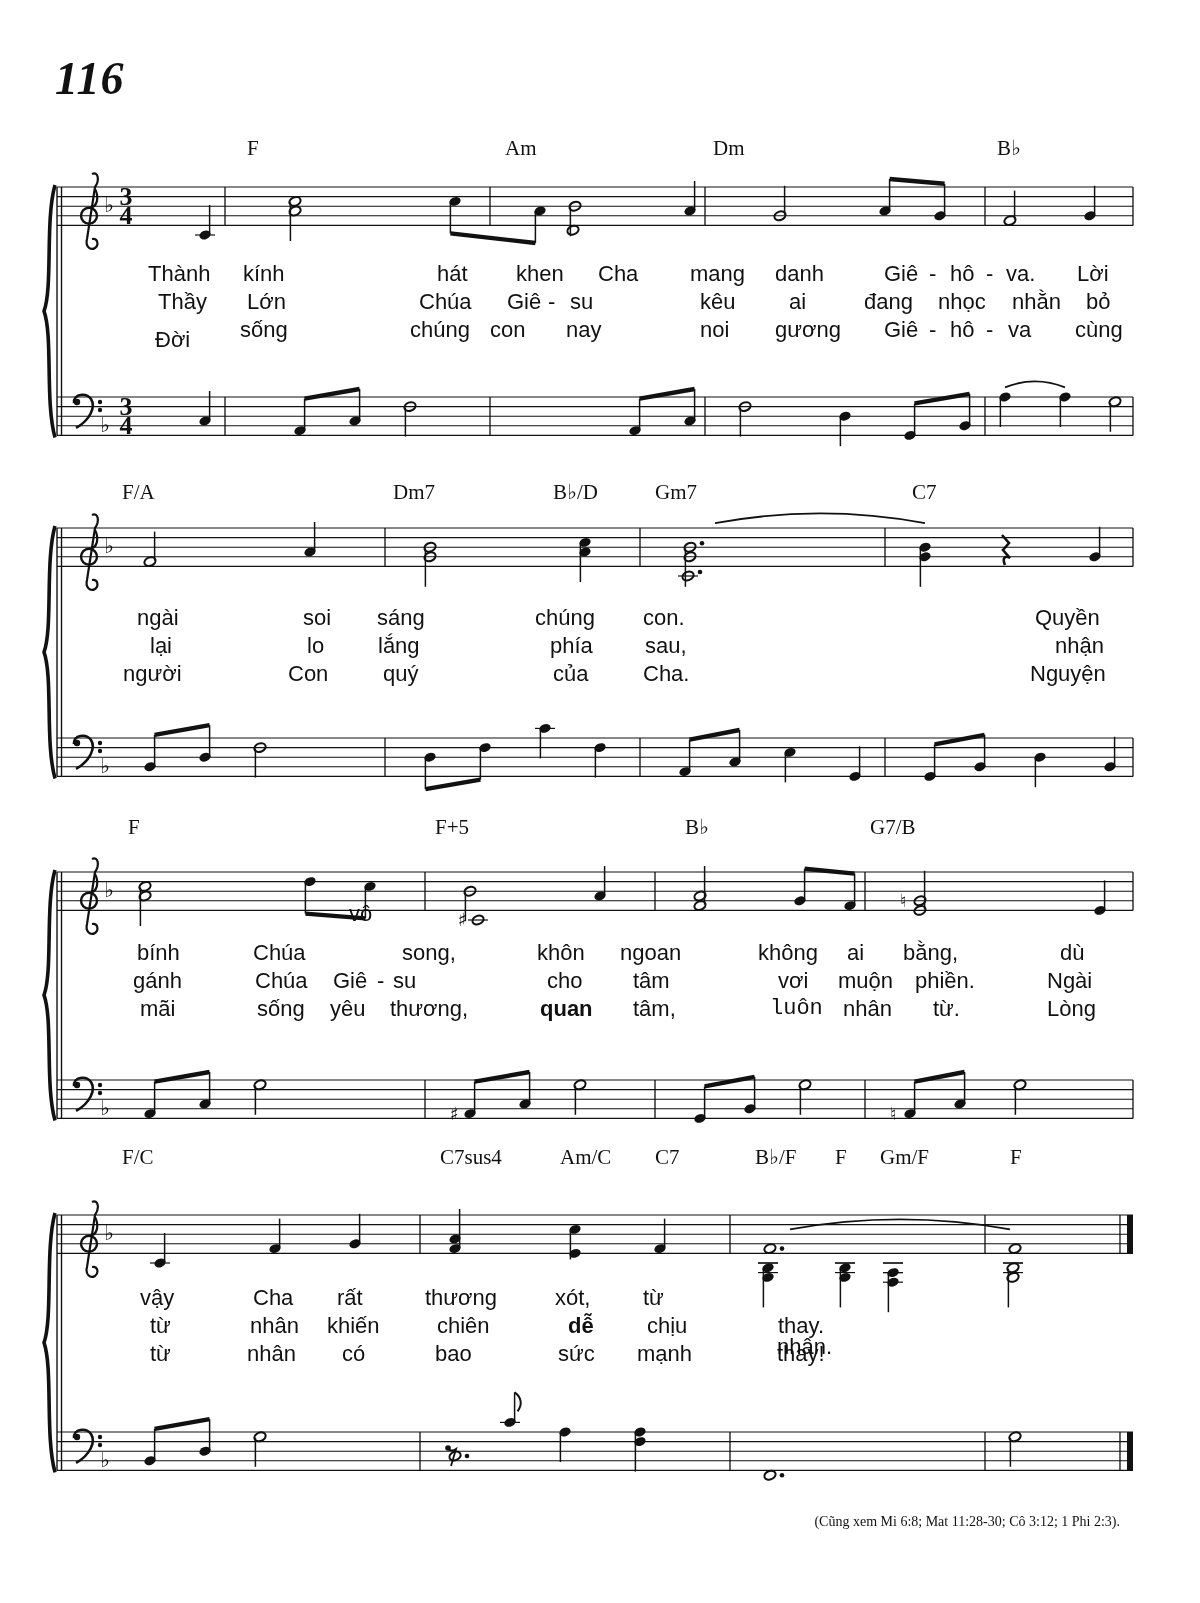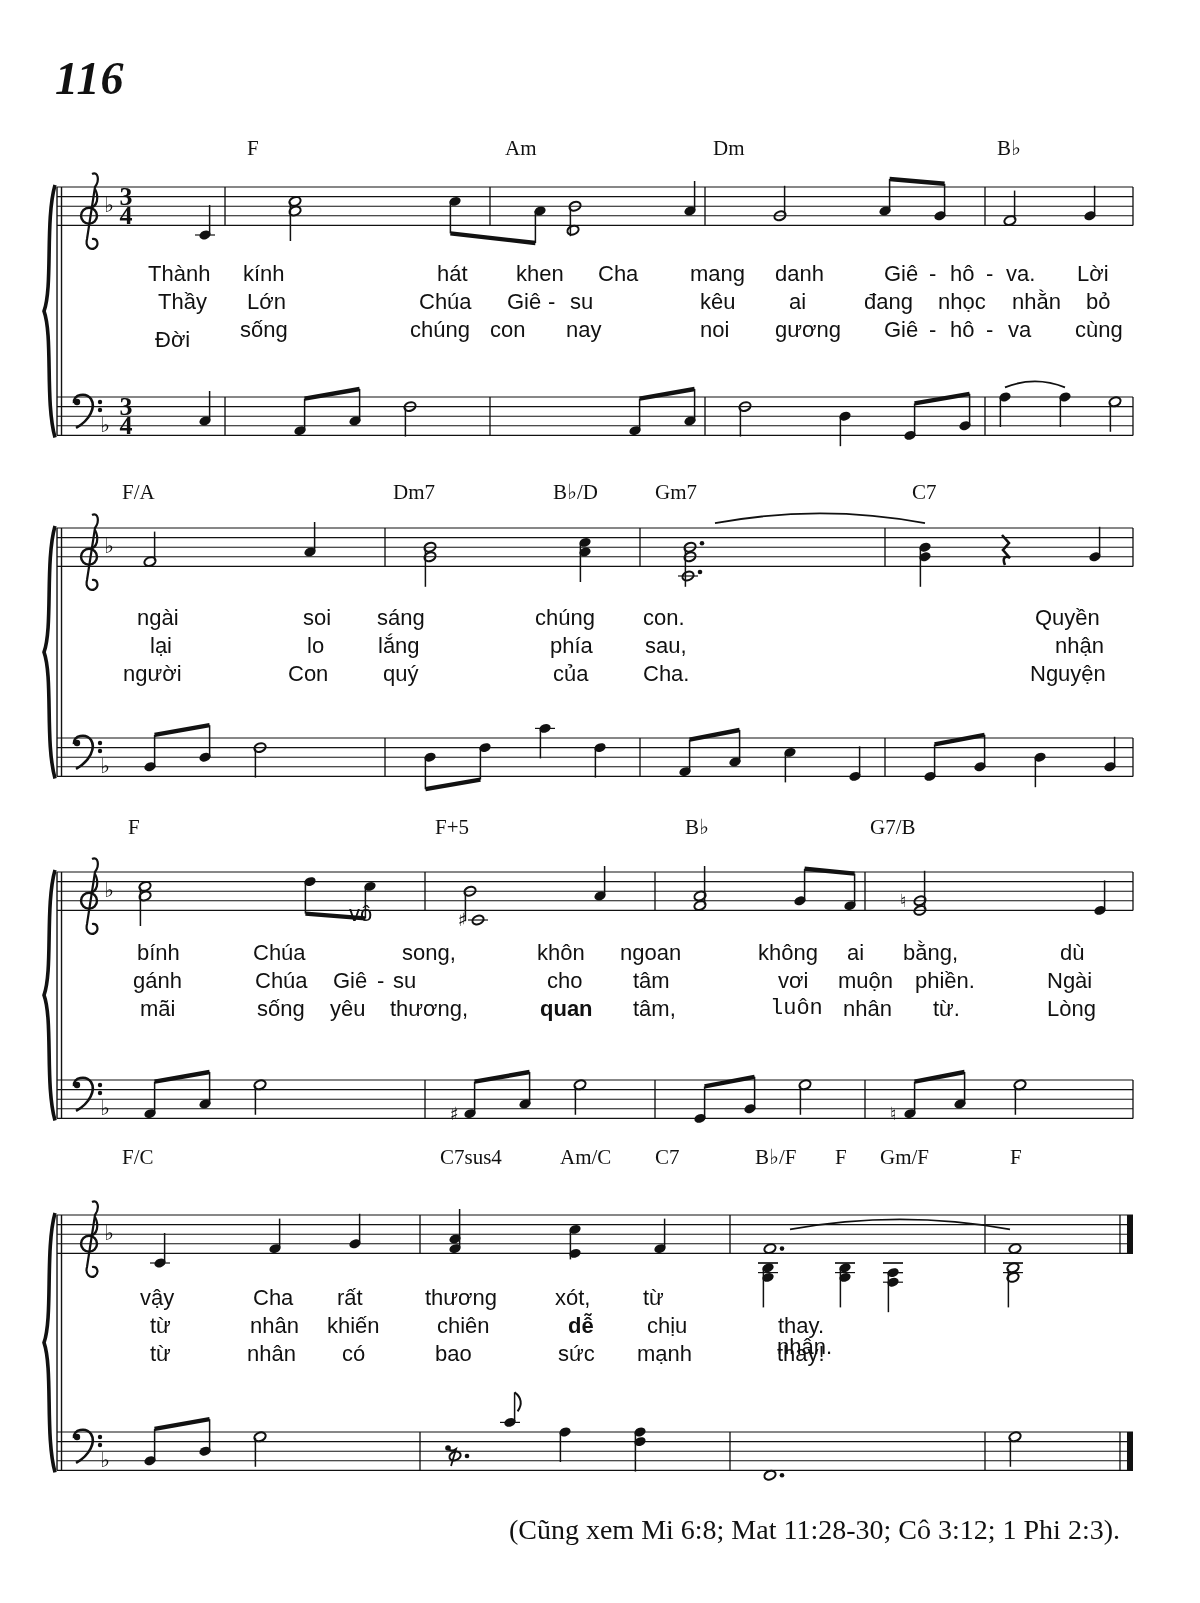--- a/index.html
+++ b/index.html
@@ -19,21 +19,21 @@
     font-weight:bold;font-style:italic;font-size:44px;
   }
   .song-subtitle{
     position:absolute;left:0;top:108px;width:1180px;text-align:center;
     font-family:"Liberation Serif","DejaVu Serif",serif;
     font-size:25px;
   }
   .citation{
     position:absolute;right:80px;top:1514px;
     font-family:"Liberation Serif","DejaVu Serif",serif;
-    font-size:28px;
+    font-size:14px;
   }
   .chord{
     position:absolute;
     font-family:"Liberation Serif","DejaVu Serif","DejaVu Sans",serif;
     font-size:21px;white-space:pre;
   }
   .lyric{
     position:absolute;font-size:22px;white-space:pre;
     font-family:"Liberation Sans","DejaVu Sans",sans-serif;
   }

